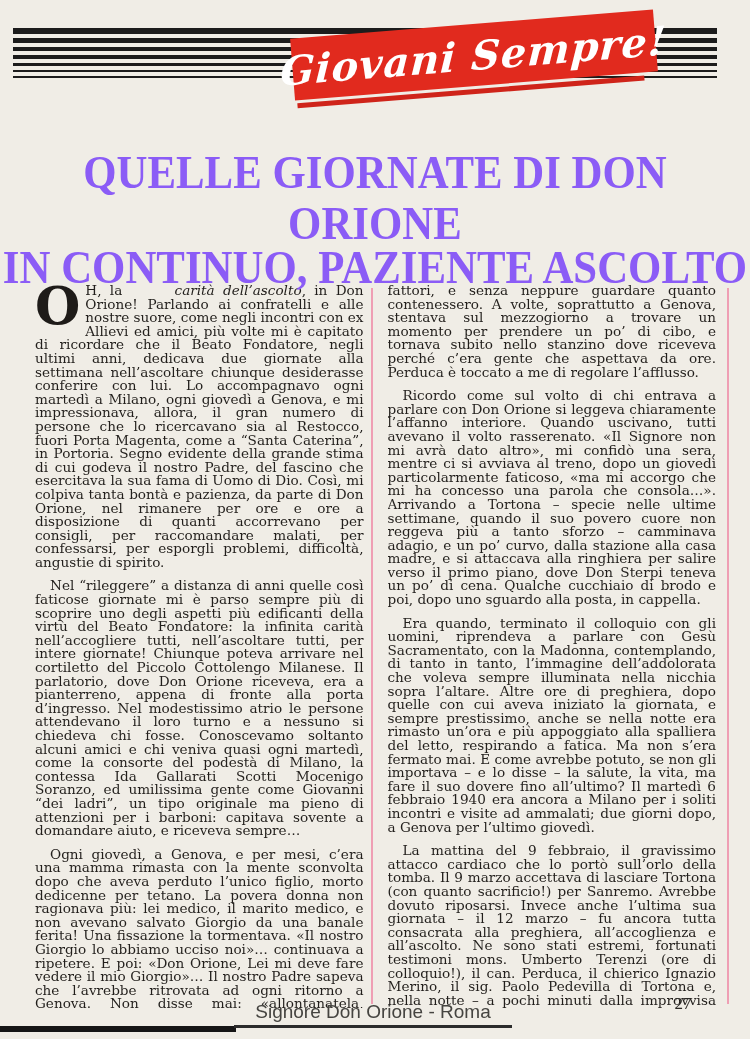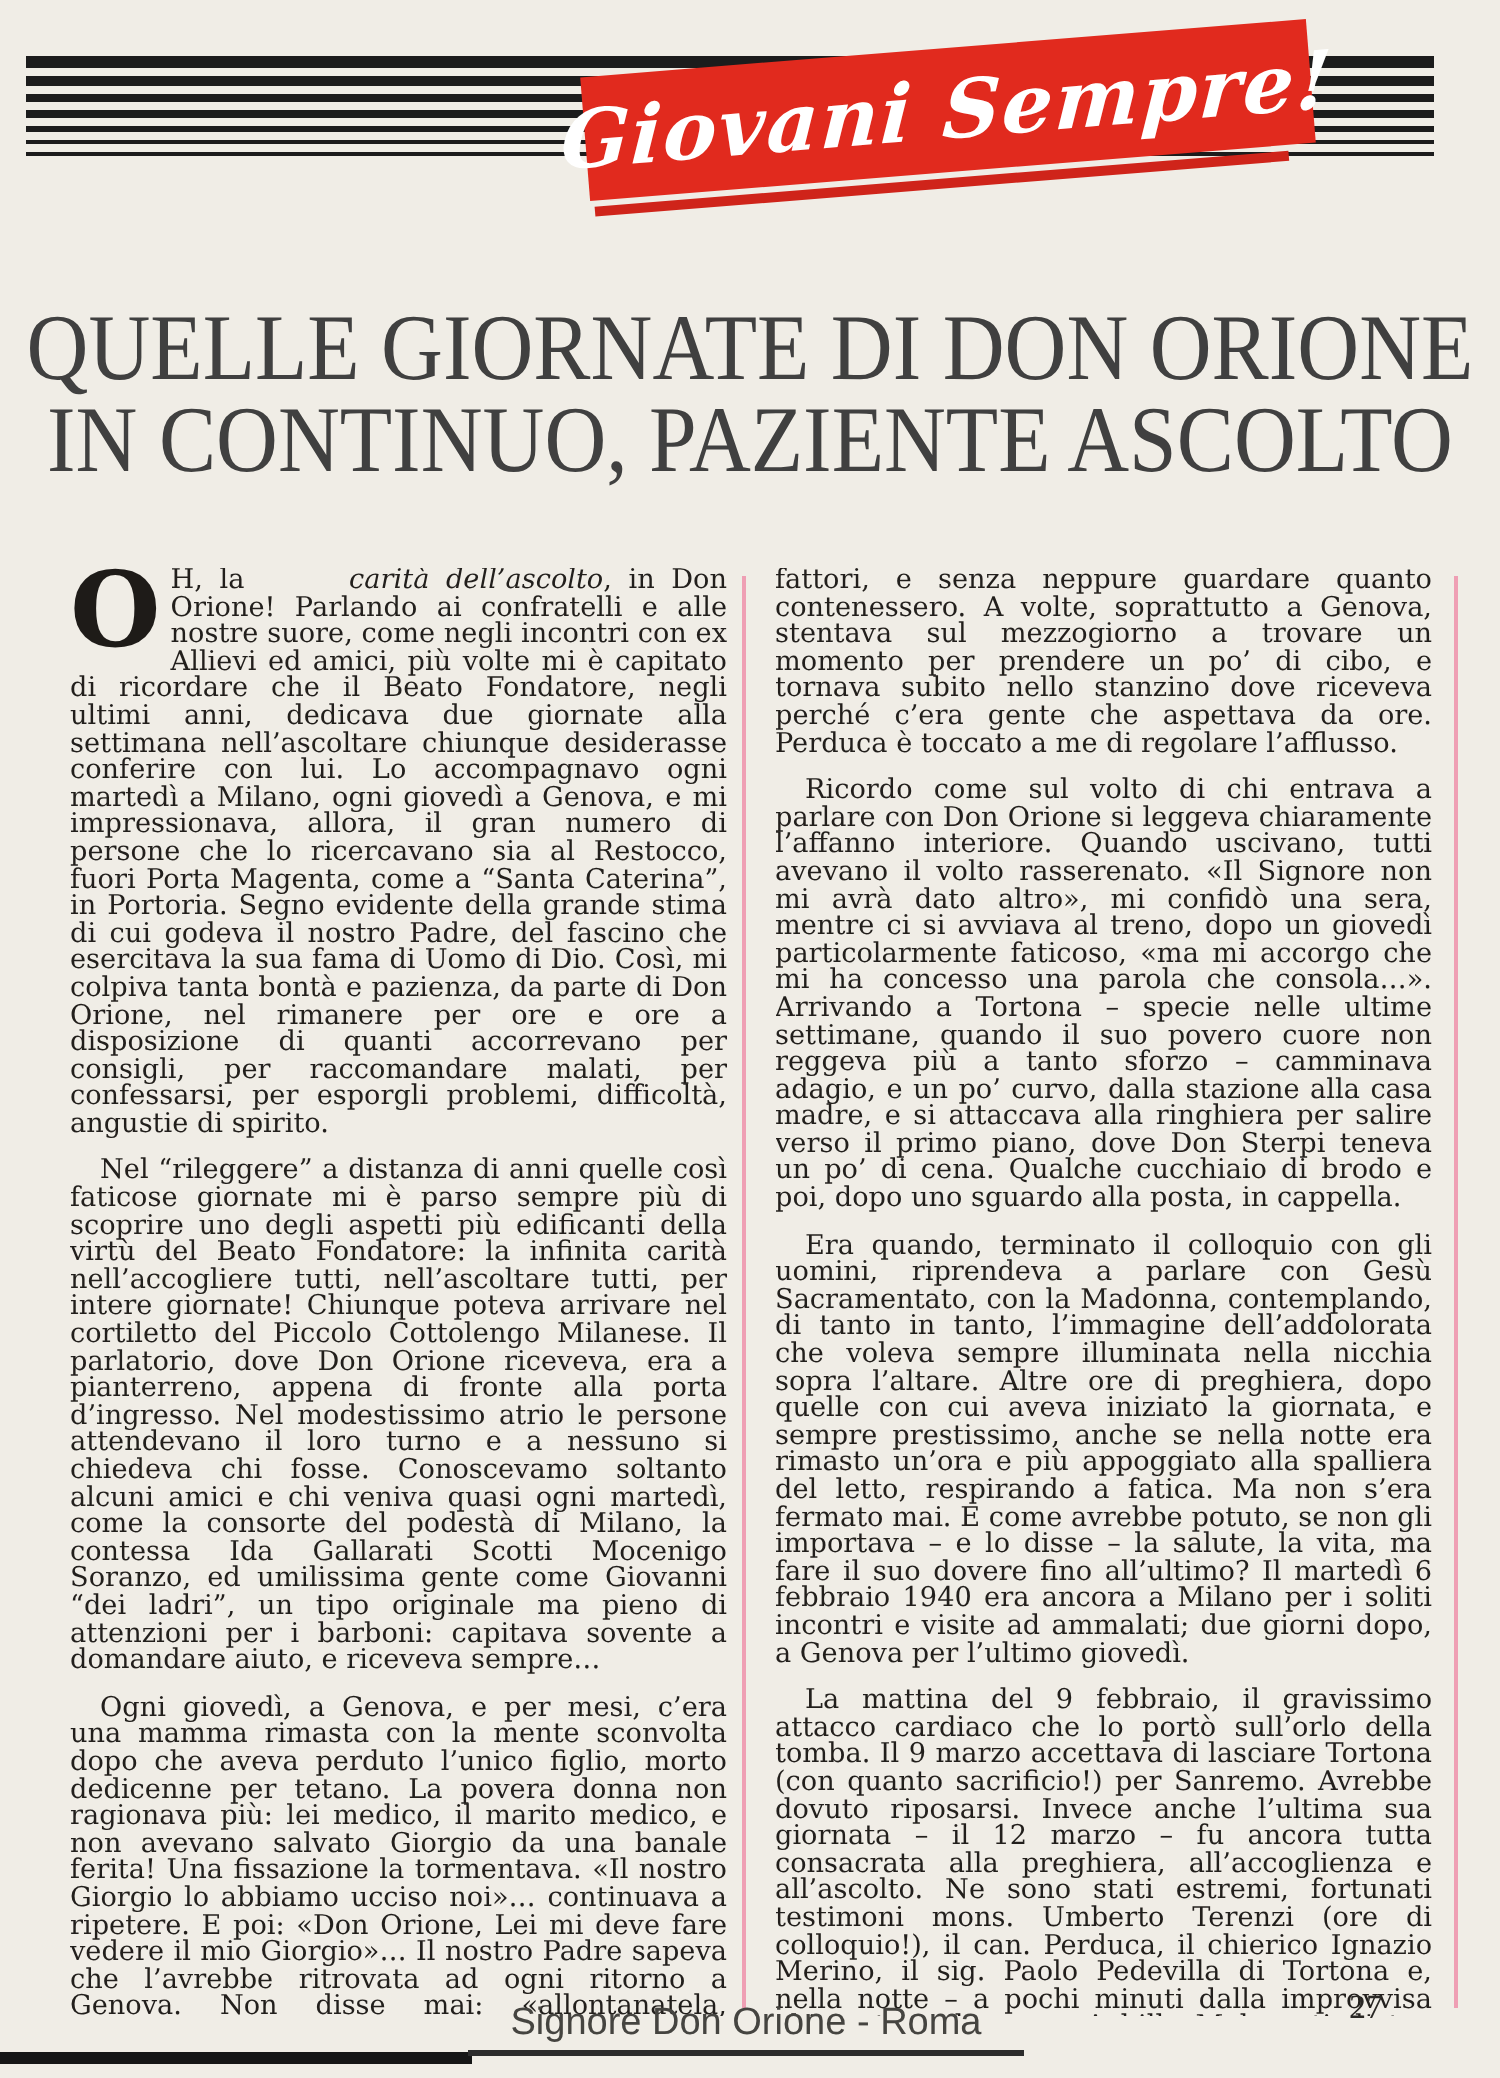--- a/index.html
+++ b/index.html
@@ -50,23 +50,23 @@
     font-size: 40px;
     transform: skewX(-8deg);
     white-space: nowrap;
     letter-spacing: 1px;
   }
 
   
   .headline {
     position: absolute; left: 0; top: 152px; width: 750px;
     text-align: center;
-    color: #404040;
+    color: #8b5cf6;
     font-family: "Liberation Serif", serif;
-    font-weight: normal;
+    font-weight: bold;
     z-index: 2;
   }
   .headline .line {
     font-size: 42px;
     line-height: 46px;
     letter-spacing: 0px;
     transform: scale(1.02, 1.12);
   }
 
   

